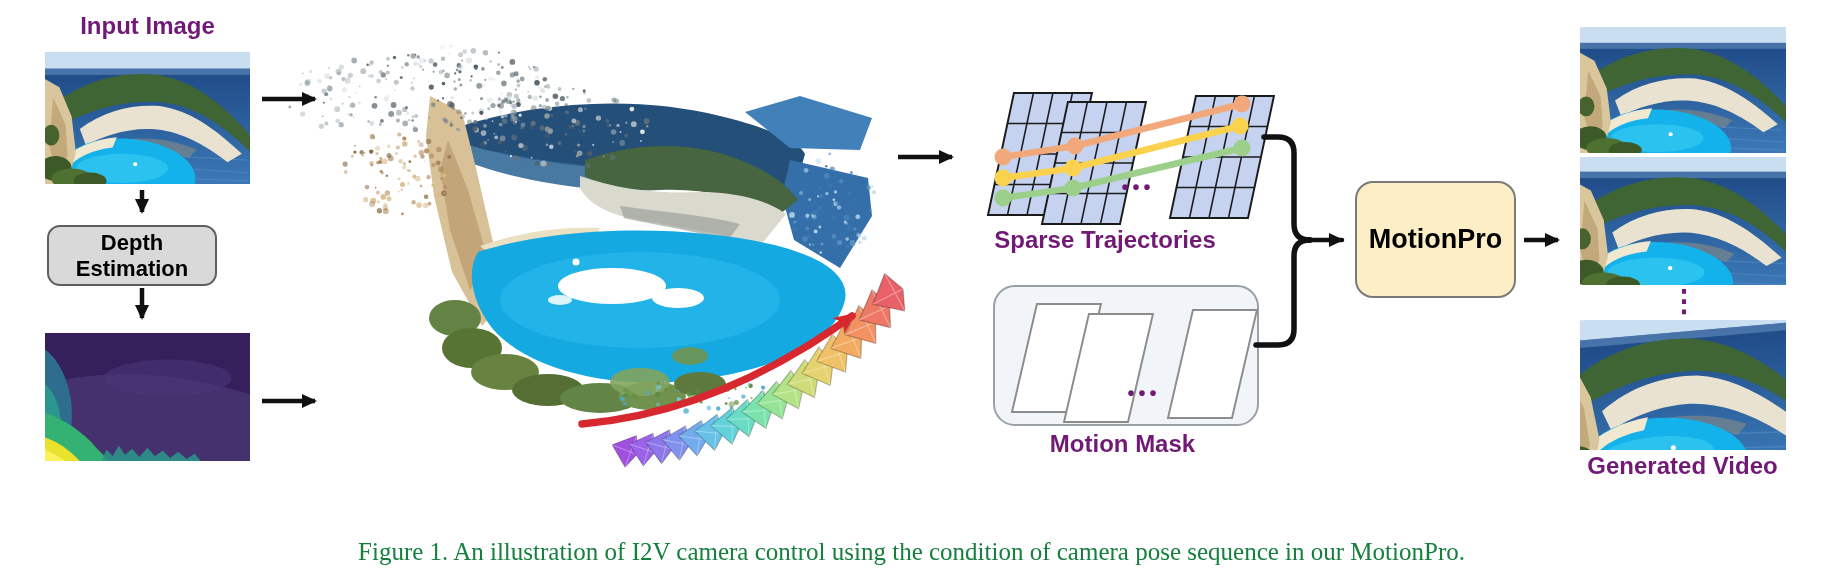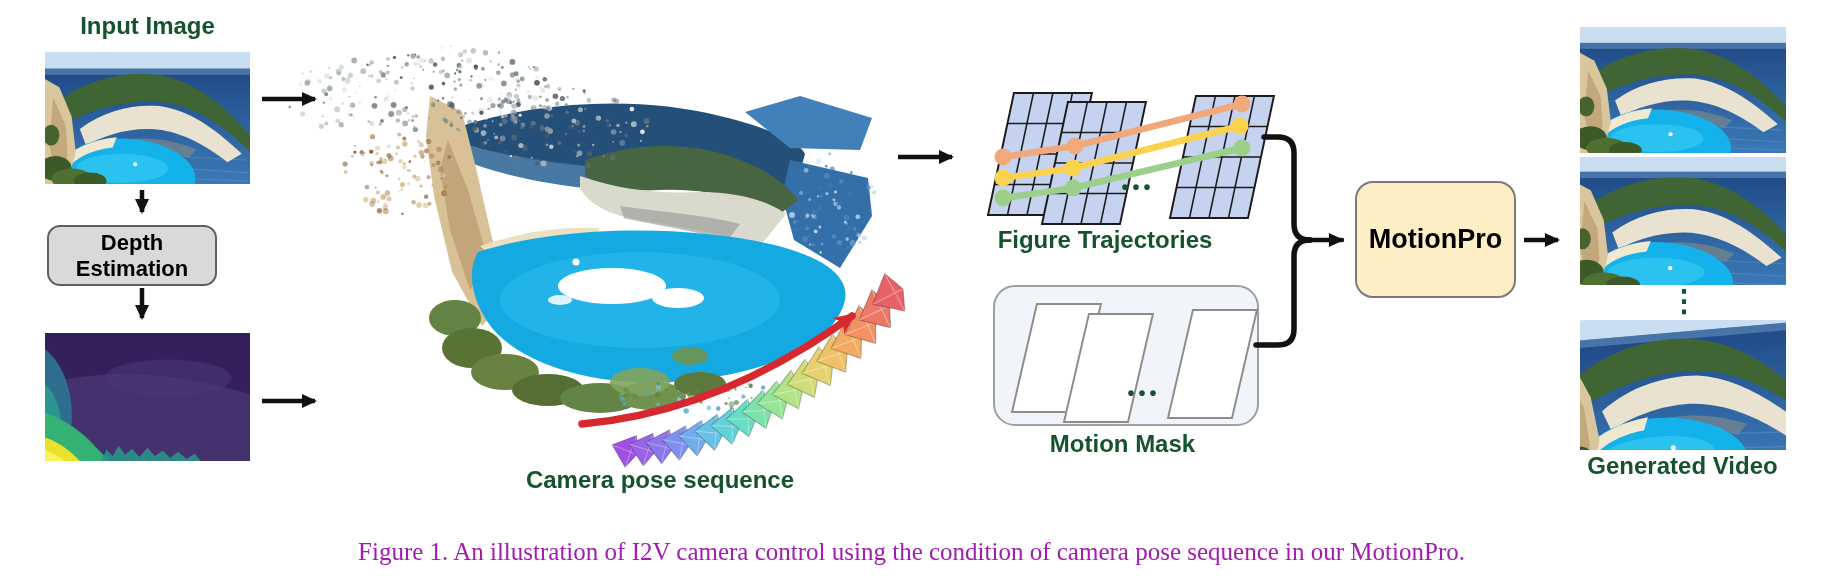--- a/index.html
+++ b/index.html
@@ -1,36 +1,36 @@
 <!DOCTYPE html>
 <html><head>
 <meta charset="utf-8">
 <style>
   html,body{margin:0;padding:0;background:#ffffff;}
   .canvas{position:relative;width:1823px;height:583px;background:#fff;overflow:hidden;
           font-family:"Liberation Sans",sans-serif;}
   .layer0{position:absolute;z-index:0;}
   #overlay{position:absolute;left:0;top:0;width:1823px;height:583px;z-index:1;}
-  .label{position:absolute;z-index:2;font-weight:700;color:#14532d;font-size:24px;
+  .label{position:absolute;z-index:2;font-weight:700;color:#701a75;font-size:24px;
          text-align:center;line-height:1.15;}
   .panelbox{position:absolute;box-sizing:border-box;}
   .imgbox{position:absolute;z-index:2;overflow:hidden;}
   .imgbox svg{display:block;width:100%;height:100%;}
   #depth-box{left:47px;top:225px;width:170px;height:61px;border:2.5px solid #5f5f5f;
              border-radius:13px;z-index:2;display:flex;align-items:center;justify-content:center;
              font-weight:700;font-size:22px;text-align:center;padding:0 22px;box-sizing:border-box;}
   #motionpro-box{left:1355px;top:181px;width:161px;height:117px;border:2.5px solid #7a7a7a;
              border-radius:18px;z-index:2;display:flex;align-items:center;justify-content:center;
              font-weight:700;font-size:27px;}
   #mask-box{left:993px;top:285px;width:266px;height:141px;border:2px solid #9aa0a6;
              border-radius:22px;z-index:0;}
   .dots-h{font-size:20px;letter-spacing:4px;}
   .dots-v{font-size:30px;line-height:1;}
   #caption{position:absolute;z-index:2;left:0;top:538px;width:1823px;text-align:center;
-           font-family:"Liberation Serif",serif;font-size:25px;color:#a21caf;}
+           font-family:"Liberation Serif",serif;font-size:25px;color:#15803d;}
 </style>
 </head>
 <body>
 
 <div class="canvas">
 
   <svg width="0" height="0" style="position:absolute">
     <defs>
       <linearGradient id="seaGrad" x1="0" y1="0" x2="0" y2="1">
         <stop offset="0" stop-color="#1f4a86"></stop>
@@ -841,22 +841,21 @@
   </div>
 
   <div id="depth-box" class="panelbox" style="background: rgb(217, 217, 217);">
     <span>Depth Estimation</span>
   </div>
   <div id="motionpro-box" class="panelbox" style="background: rgb(253, 238, 198);">
     <span>MotionPro</span>
   </div>
 
   <div class="label" style="left:40px;top:12px;width:215px">Input Image</div>
-  <div class="label" style="left:520px;top:466px;width:280px">Camera pose sequence</div>
-  <div class="label" style="left:950px;top:226px;width:310px">Figure Trajectories</div>
+  <div class="label" style="left:950px;top:226px;width:310px">Sparse Trajectories</div>
   <div class="label" style="left:995px;top:430px;width:255px">Motion Mask</div>
   <div class="label" style="left:1560px;top:452px;width:245px">Generated Video</div>
   <div class="label dots-h" style="left:1108px;top:176px;width:60px">•••</div>
   <div class="label dots-h" style="left:1114px;top:382px;width:60px">•••</div>
   <div class="label dots-v" style="left:1660px;top:286px;width:48px">⋮</div>
 
   <div id="caption">Figure 1. An illustration of I2V camera control using the condition of camera pose sequence in our MotionPro.</div>
 </div>
 
 </body></html>

